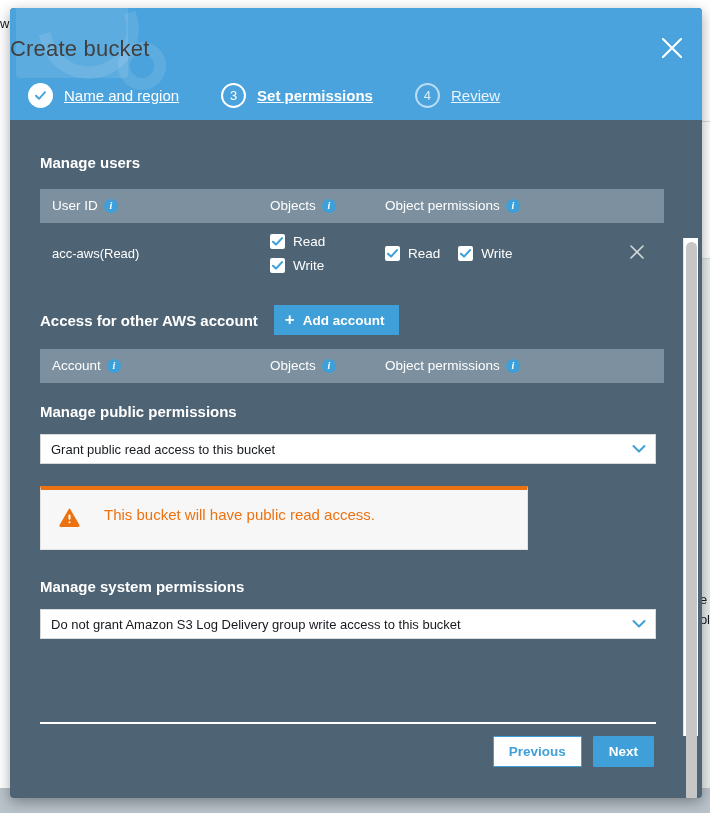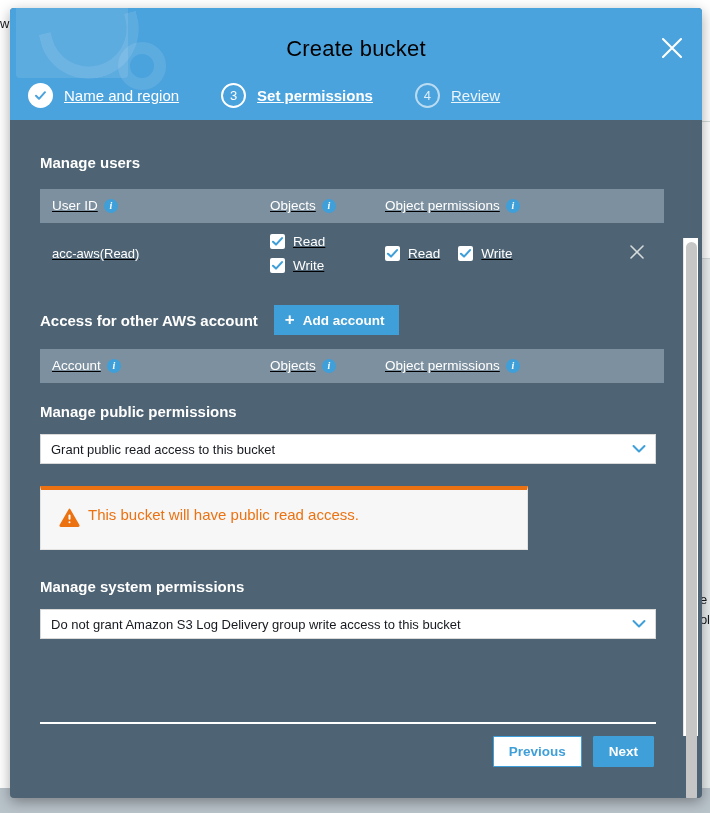--- a/index.html
+++ b/index.html
@@ -86,22 +86,22 @@
   .deco-3 {
     left: 108px; top: 34px;
     width: 48px; height: 48px;
     border: 12px solid rgba(255,255,255,.10);
     background: transparent;
     border-radius: 50%;
   }
   #modal-title {
     position: absolute;
     left: 0; right: 0; top: 28px;
-    text-align: center;
-    color: #000000;
+    text-align: left;
+    color: #404040;
     font-size: 22px;
     letter-spacing: .2px;
   }
   #close-button {
     position: absolute;
     right: 10px; top: 20px;
     width: 40px; height: 40px;
     display: flex; align-items: center; justify-content: center;
     cursor: pointer;
   }
@@ -155,21 +155,21 @@
     overflow: hidden;
   }
 
   .section-title {
     color: #ffffff;
     font-size: 15px;
     margin: 0 0 18px 0;
   }
 
   
-  .perm-table { width: 624px; text-decoration: underline; }
+  .perm-table { width: 624px; }
   .perm-head {
     background: #7d909f;
     height: 34px;
     display: flex; align-items: center;
     color: #ffffff;
     font-size: 13.5px;
   }
   .perm-row {
     height: 60px;
     display: flex; align-items: center;
@@ -268,21 +268,21 @@
   }
 
   
   #public-alert {
     width: 488px;
     margin-top: 22px;
     background: #f7f7f7;
     border: 1px solid #e3e3e3;
     border-top: 4px solid #ec7211;
     padding: 16px 8px 18px 18px;
-    display: flex; gap: 8px;
+    display: flex; gap: 24px;
   }
   #warning-icon { flex: 0 0 auto; margin-top: 2px; }
   .alert-title {
     color: #ec7211;
     font-size: 15px;
     margin: 0 0 6px 0;
   }
   .alert-body {
     color: #16191f;
     font-size: 13px;

